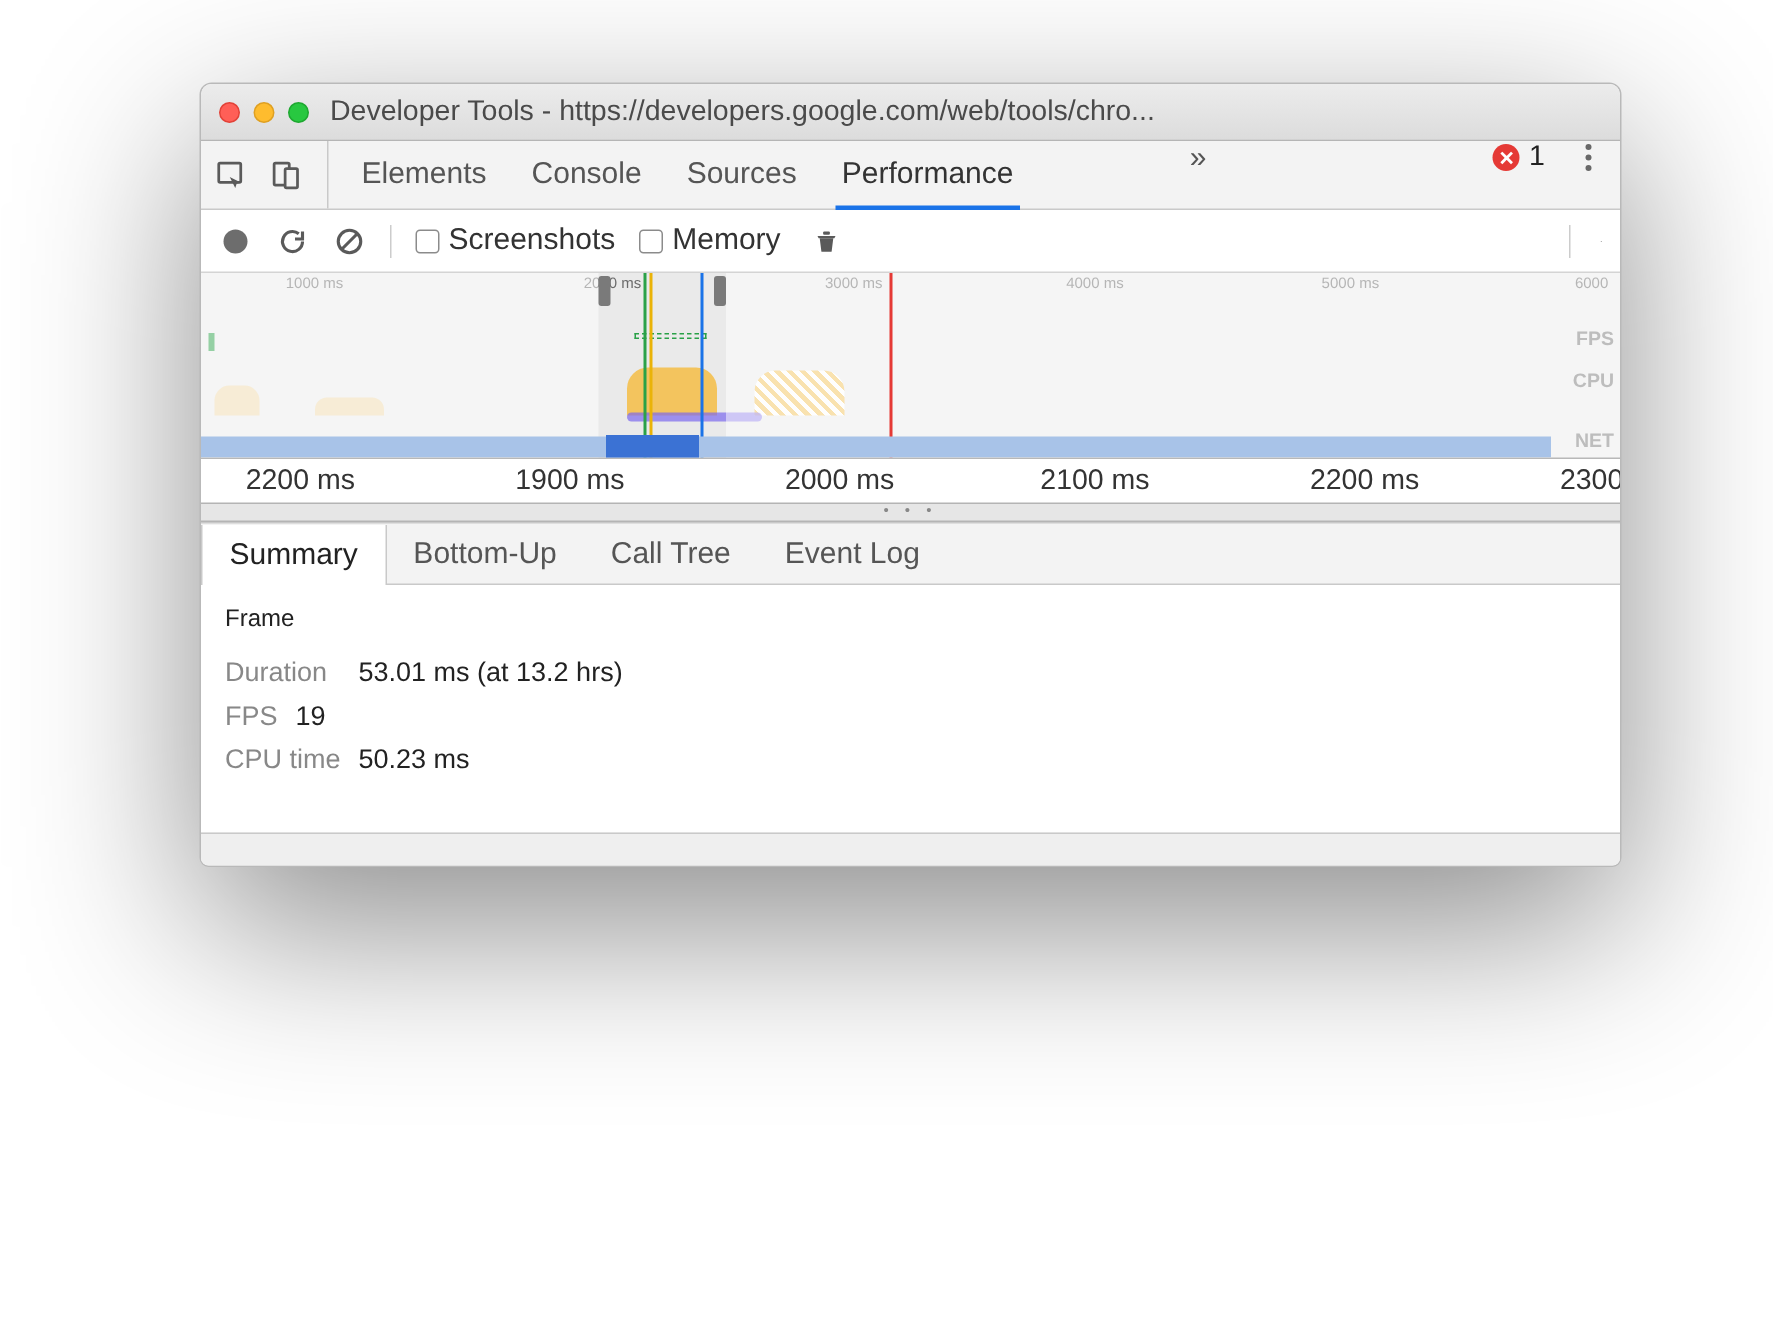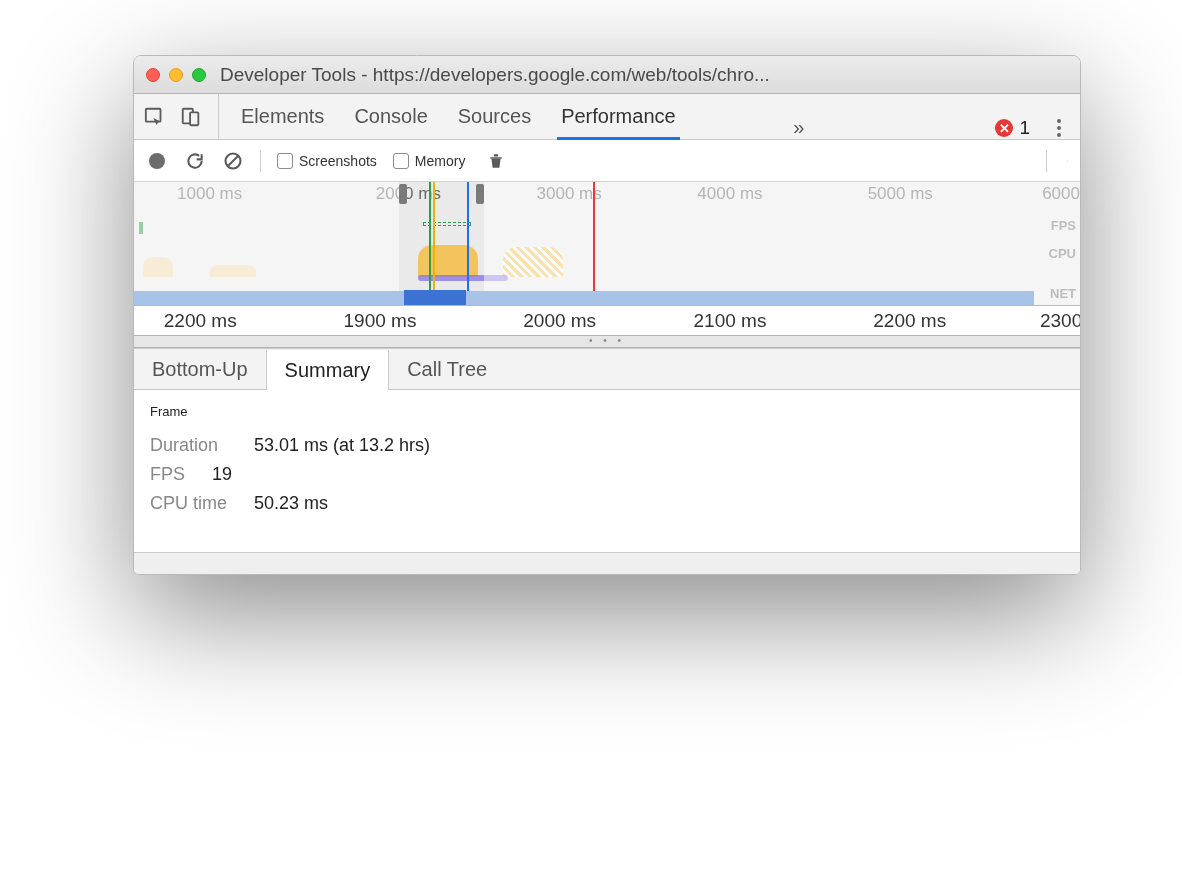--- a/index.html
+++ b/index.html
@@ -8,43 +8,43 @@
   .window { width:948px; background:#fff; border-radius:8px 8px 6px 6px; overflow:hidden; border:1px solid #b9b9b9; }
   
   .titlebar { height:38px; background:linear-gradient(#ececec,#dcdcdc); display:flex; align-items:center; padding:0 12px; border-bottom:1px solid #b5b5b5; }
   .traffic { display:flex; gap:9px; margin-right:14px; }
   .dot { width:14px; height:14px; border-radius:50%; }
   .dot.red { background:#ff5f57; border:1px solid #e24238; }
   .dot.yellow { background:#febc2e; border:1px solid #dfa022; }
   .dot.green { background:#28c840; border:1px solid #1ea830; }
   .title { color:#4a4a4a; font-size:19px; white-space:nowrap; overflow:hidden; text-overflow:ellipsis; flex:1; }
   
-  .dt-tabs { height:46px; border-bottom:1px solid #c9c9c9; display:flex; align-items:flex-end; background:#f3f3f3; padding:0 10px; }
+  .dt-tabs { height:46px; border-bottom:1px solid #c9c9c9; display:flex; align-items:flex-start; background:#f3f3f3; padding:0 10px; }
   .dt-tabs .lefticons { display:flex; gap:14px; padding-right:16px; border-right:1px solid #c9c9c9; height:100%; align-items:center; }
   .dt-tabs .tabs { display:flex; gap:30px; padding:0 22px; align-items:center; height:100%; }
   .dt-tab { color:#555; font-size:20px; cursor:pointer; height:100%; display:flex; align-items:center; position:relative; }
   .dt-tab.active { color:#333; }
   .dt-tab.active::after { content:""; position:absolute; bottom:-1px; left:-4px; right:-4px; height:3px; background:#1a73e8; }
   .chev { color:#555; font-size:20px; margin-left:auto; margin-right:auto; }
   .err-pill { display:flex; align-items:center; gap:6px; margin-left:auto; }
   .err-circle { width:18px; height:18px; border-radius:50%; background:#e53935; color:#fff; font-size:13px; display:flex; align-items:center; justify-content:center; font-weight:bold; }
   .err-count { font-size:19px; color:#222; }
   .kebab { width:22px; height:22px; display:flex; flex-direction:column; align-items:center; justify-content:center; gap:3px; margin-left:18px; cursor:pointer; }
   .kebab span { width:4px; height:4px; background:#686868; border-radius:50%; display:block; }
   
   .toolbar { height:42px; display:flex; align-items:center; padding:0 12px; gap:16px; border-bottom:1px solid #d4d4d4; background:#fff; }
   .icon { width:22px; height:22px; display:inline-flex; align-items:center; justify-content:center; color:#5a5a5a; cursor:pointer; }
   .vdiv { width:1px; height:22px; background:#ccc; }
   .checkbox { width:16px; height:16px; border:1px solid #8b8b8b; border-radius:3px; display:inline-block; margin-right:6px; vertical-align:middle; }
-  .cblabel { font-size:14px; color:#333; display:flex; align-items:center; cursor:pointer; }
+  .cblabel { font-size:20px; color:#333; display:flex; align-items:center; cursor:pointer; }
   .trash { margin-left:4px; cursor:pointer; }
   .gear { margin-left:auto; padding-left:20px; border-left:1px solid #ccc; }
   
   .overview { position:relative; height:124px; background:#eaeaea; border-bottom:1px solid #b8b8b8; overflow:hidden; }
-  .overview .ticks { position:absolute; top:0; left:0; right:0; height:22px; font-size:17px; color:#6b6b6b;padding-left:37px; }
+  .overview .ticks { position:absolute; top:0; left:0; right:0; height:22px; font-size:10px; color:#6b6b6b;padding-left:37px; }
   .overview .ticks span { position:absolute; top:2px; transform:translateX(-50%); }
   .ov-lane-lbl { position:absolute; right:4px; font-size:13px; color:#7a7a7a; font-weight:bold; }
   .ov-scroll { position:absolute; bottom:0; left:0; right:46px; height:14px; background:#a8c3e8; }
   .ov-sel { position:absolute; top:0; bottom:0; background:rgba(255,255,255,.5); }
   .ov-handle { position:absolute; top:2px; width:8px; height:20px; background:#7a7a7a; border-radius:2px; }
   .ov-line { position:absolute; top:0; bottom:0; width:2px; }
   .hill { position:absolute; background:#f4c04f; opacity:.9; }
   
   .ruler { height:30px; background:#fff; border-bottom:1px solid #b4b4b4; position:relative; font-size:19px; color:#333; }
   .ruler span { position:absolute; top:4px; transform:translateX(-50%); }
@@ -57,22 +57,22 @@
   .fbar.sel { border:3px solid #1a73e8; background:#cde9c7; }
   .stripe { position:absolute; top:4px; bottom:4px; width:4px; }
   .frame-time { position:absolute; top:2px; font-size:10px; color:#333; }
   .vscroll { position:absolute; right:2px; top:6px; width:10px; height:18px; background:#c6c6c6; border-radius:5px; }
   
   .dtabs { height:42px; border-top:1px solid #c9c9c9; border-bottom:1px solid #c9c9c9; background:#f3f3f3; display:flex; align-items:center; padding:0 0; }
   .dtab { font-size:20px; color:#555; padding:0 18px; height:100%; display:flex; align-items:center; cursor:pointer; }
   .dtab.active { background:#fff; color:#222; border-left:1px solid #c9c9c9; border-right:1px solid #c9c9c9; position:relative; top:1px; }
   
   .detail { padding:14px 16px 30px; background:#fff; }
-  .detail h3 { font-size:13px; font-weight:400; color:#222; margin-bottom:16px; }
-  .kv { display:flex; gap:22px; font-size:18px; margin-bottom:8px; }
+  .detail h3 { font-size:16px; font-weight:400; color:#222; margin-bottom:16px; }
+  .kv { display:flex; gap:7px; font-size:18px; margin-bottom:8px; }
   .kv .k { color:#888; min-width:82px; }
   .kv .v { color:#222; }
   .footer { height:22px; background:#efefef; border-top:1px solid #c9c9c9; }
   svg { display:block; }
 </style>
 </head>
 <body>
 
 <div class="shadow-wrap">
 <div class="window">
@@ -200,23 +200,24 @@
     <span style="left:26%">1900 ms</span>
     <span style="left:45%">2000 ms</span>
     <span style="left:63%">2100 ms</span>
     <span style="left:82%">2200 ms</span>
     <span style="left:98%">2300</span>
   </div>
   <div class="dragbar">• • •</div>
 
 
   <div class="dtabs">
+    <div class="dtab active">Summary</div>
     <div class="dtab">Bottom-Up</div>
-    <div class="dtab active">Summary</div>
     <div class="dtab">Call Tree</div>
+    <div class="dtab">Event Log</div>
   </div>
 
   <div class="detail">
     <h3>Frame</h3>
     <div class="kv">
       <span class="k">Duration</span>
       <span class="v">53.01 ms (at 13.2 hrs)</span>
     </div>
     <div class="kv">
       <span class="k" style="min-width:40px">FPS</span>

